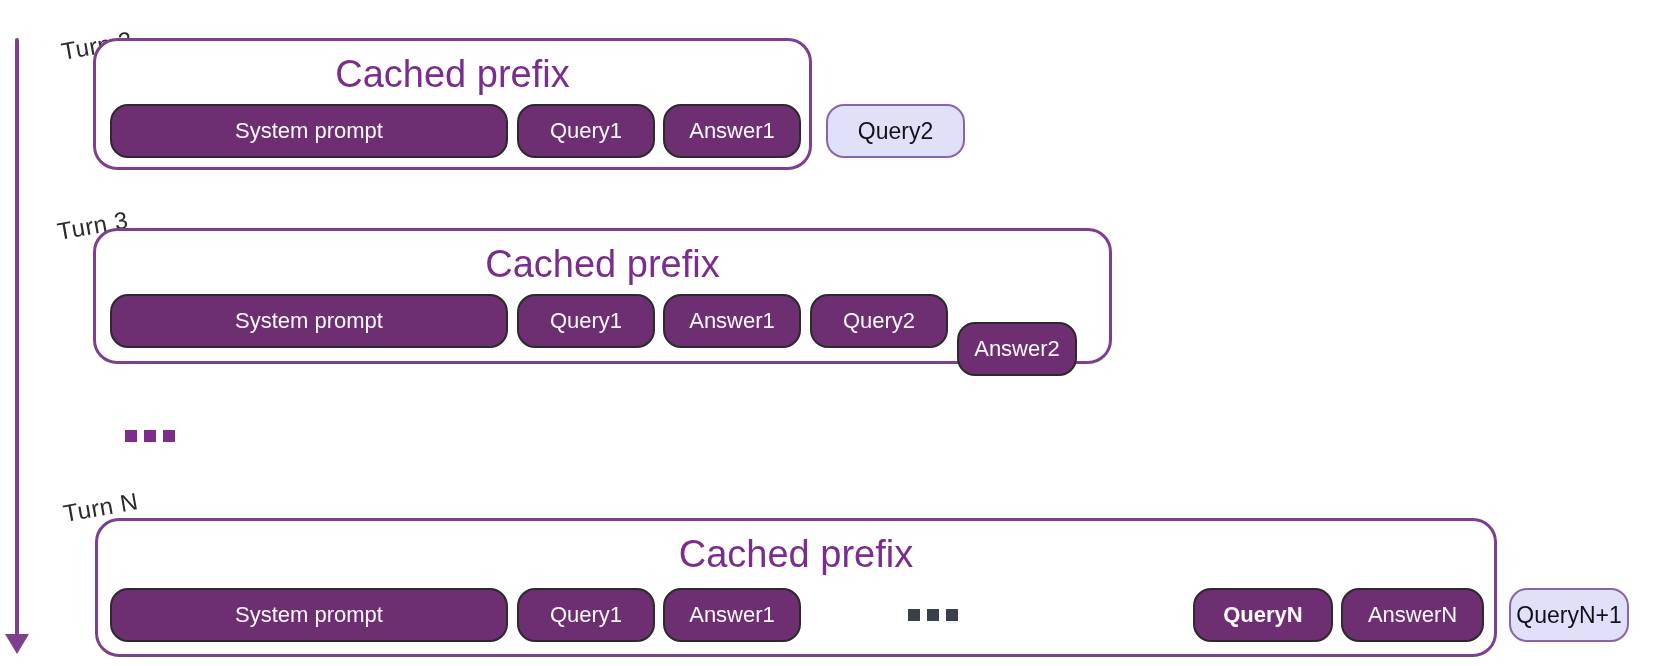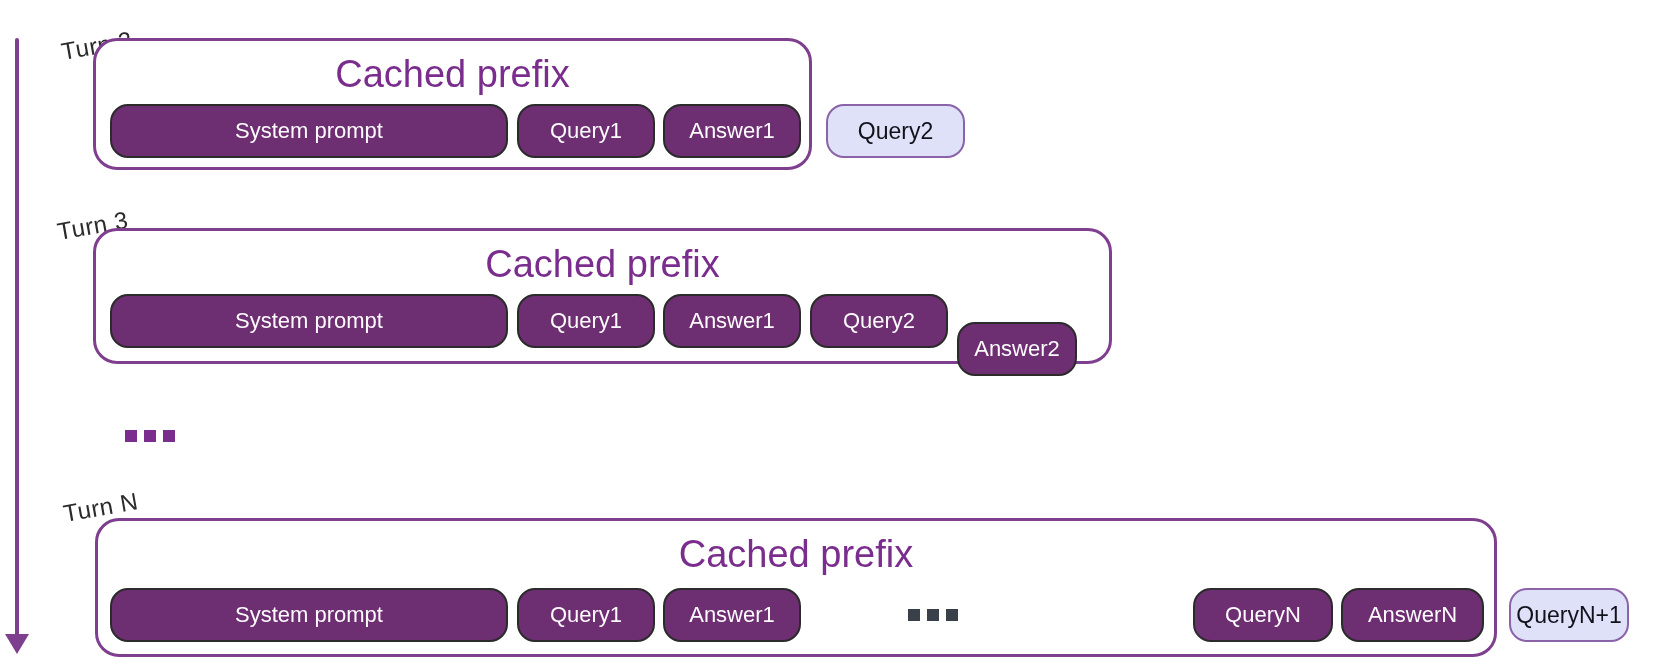--- a/index.html
+++ b/index.html
@@ -79,17 +79,17 @@
   <div class="blk dark" style="left:517px;top:588px;width:138px;">Query1</div>
   <div class="blk dark" style="left:663px;top:588px;width:138px;">Answer1</div>
 
   <div class="dots dark" style="left:908px;top:609px;">
     <i></i>
       <i></i>
       <i></i>
     <span class="sr">...</span>
   </div>
 
-  <div class="blk dark" style="left:1193px;top:588px;width:140px;">QueryN</div>
+  <div class="blk dark" style="left:1193px;top:588px;width:140px;font-weight:bold;">QueryN</div>
   <div class="blk dark" style="left:1341px;top:588px;width:143px;">AnswerN</div>
   <div class="blk light" style="left:1509px;top:588px;width:120px;">QueryN+1</div>
 
 </div>
 
 </body></html>

